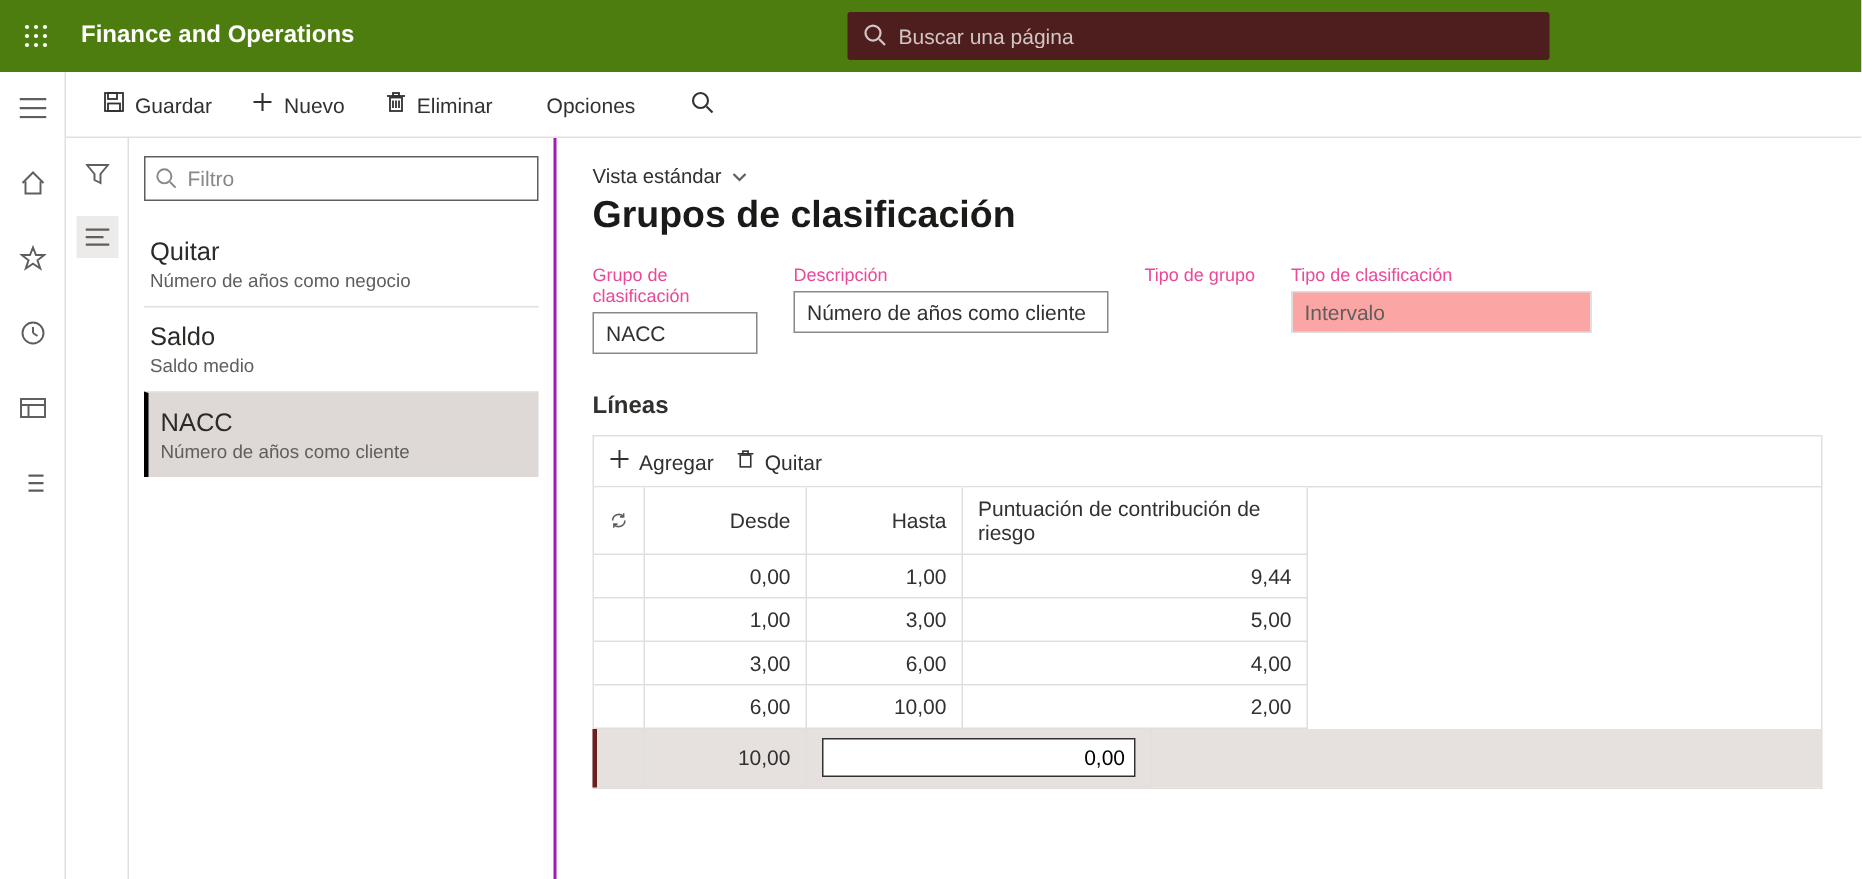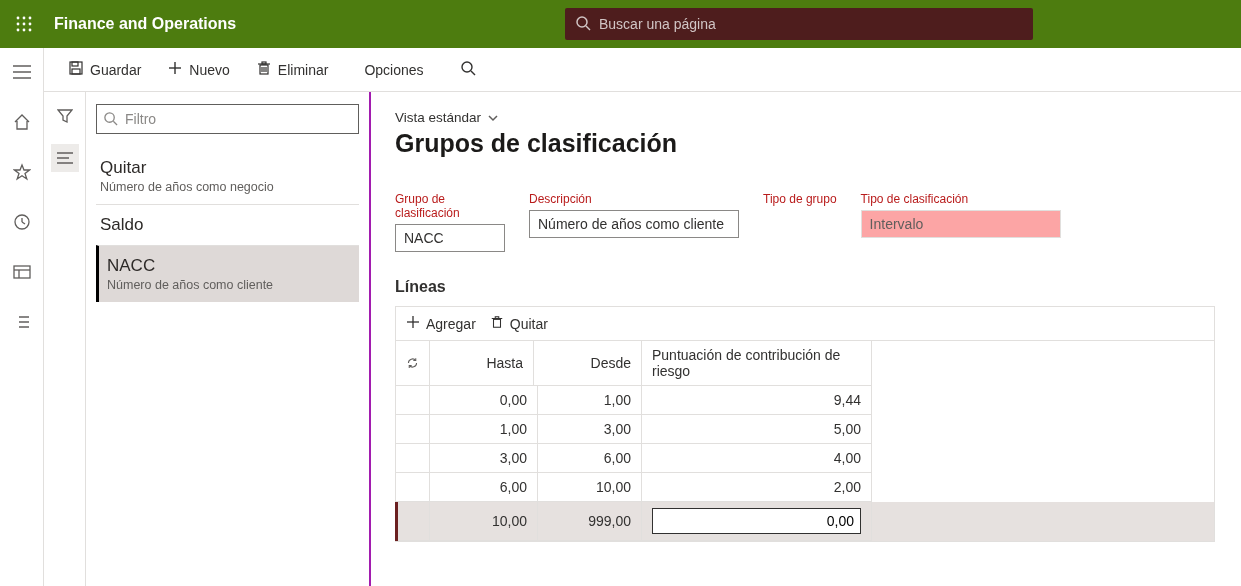--- a/index.html
+++ b/index.html
@@ -46,21 +46,21 @@
   .list-item.selected { background: #ded9d7; border-left: 3px solid #000; padding-left: 8px; }
   .list-item.selected .code { font-weight: 400; }
 
   .detailpane { flex: 1; padding: 18px 24px 0 24px; overflow: auto; position: relative; }
   .view-drop { font-size: 13.5px; color: #323130; display: inline-flex; align-items: center; gap: 6px; cursor: pointer; }
   .view-drop svg { stroke: #605e5c; }
   .page-title { font-size: 25px; font-weight: 600; margin-top: 4px; margin-bottom: 18px; color: #1b1a19; }
 
   .form-row { display: flex; gap: 24px; margin-bottom: 26px; flex-wrap: wrap; }
   .field { display: flex; flex-direction: column; }
-  .field label { font-size: 12px; color: #b91c1c; margin-bottom: 4px; margin-top: 16px; }
+  .field label { font-size: 12px; color: #ec4899; margin-bottom: 4px; }
   .field .fvalue { height: 28px; padding: 4px 8px; font-size: 14px; color: #323130; display: flex; align-items: center; }
   .field .fvalue.boxed { border: 1px solid #8a8886; }
   .field .fvalue.readonly { background: #fca5a5; color: #605e5c; border: 1px solid #e1dfdd; }
   #f-group { width: 110px; }
   #f-desc { width: 210px; }
   #f-type .fvalue { width: 200px; }
   #f-classtype .fvalue { width: 200px; }
 
   .lines-heading { font-size: 16px; font-weight: 600; margin-bottom: 10px; color: #323130; }
   .lines-box { border: 1px solid #e1dfdd; }
@@ -227,20 +227,21 @@
         </svg>
       <input class="filter-input" type="text" placeholder="Filtro" style="">
     </div>
     <div id="list-items">
         <div class="list-item">
           <div class="code">Quitar</div>
           <div class="desc">Número de años como negocio</div>
         </div>
         <div class="list-item">
           <div class="code">Saldo</div>
+          <div class="desc">Saldo medio</div>
         </div>
         <div class="list-item selected">
           <div class="code">NACC</div>
           <div class="desc">Número de años como cliente</div>
         </div>
       </div>
   </div>
 
   <div class="detailpane">
     <div class="view-drop">
@@ -295,22 +296,22 @@
       </div>
 
       <div class="grid-head">
         <div class="cell c-refresh">
           <svg width="14" height="14" viewBox="0 0 16 16" fill="none" stroke="#605e5c" stroke-width="1.3">
               <path d="M3 8a5 5 0 0 1 9-3M13 8a5 5 0 0 1-9 3"></path>
               <polyline points="12 2 12 5 9 5"></polyline>
               <polyline points="4 14 4 11 7 11"></polyline>
             </svg>
         </div>
+        <div class="cell c-from">Desde</div>
         <div class="cell c-to">Hasta</div>
-        <div class="cell c-from">Desde</div>
         <div class="cell c-score">Puntuación de contribución de riesgo</div>
       </div>
       <div id="grid-body">
           <div class="grid-row">
             <div class="cell c-refresh"></div>
             <div class="cell c-from">0,00</div>
             <div class="cell c-to">1,00</div>
             <div class="cell c-score">9,44</div>
           </div>
           <div class="grid-row">
@@ -327,21 +328,20 @@
           </div>
           <div class="grid-row">
             <div class="cell c-refresh"></div>
             <div class="cell c-from">6,00</div>
             <div class="cell c-to">10,00</div>
             <div class="cell c-score">2,00</div>
           </div>
           <div class="grid-row selected">
             <div class="cell c-refresh"></div>
             <div class="cell c-from">10,00</div>
-            <div class="cell c-to">999,00</div>
             <div class="cell c-score">
               <input type="text" value="0,00" style="">
             </div>
           </div>
         </div>
     </div>
   </div>
 
 </div>
 

